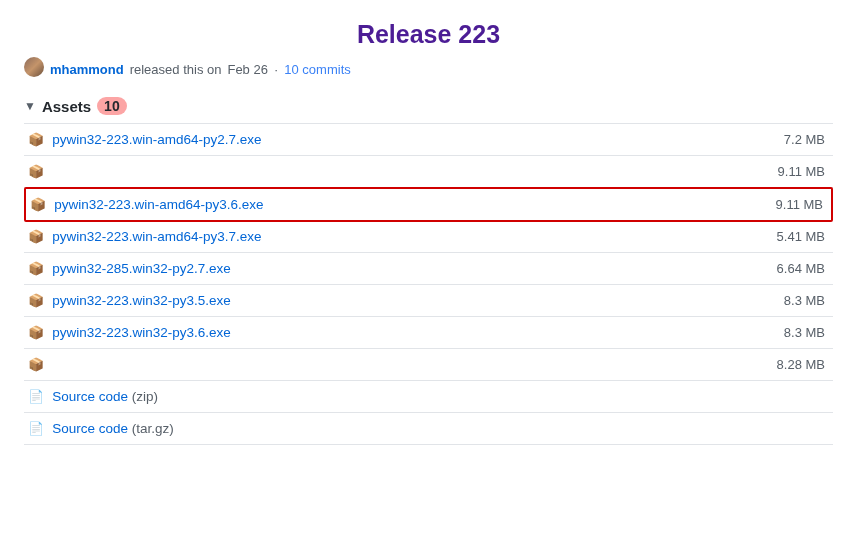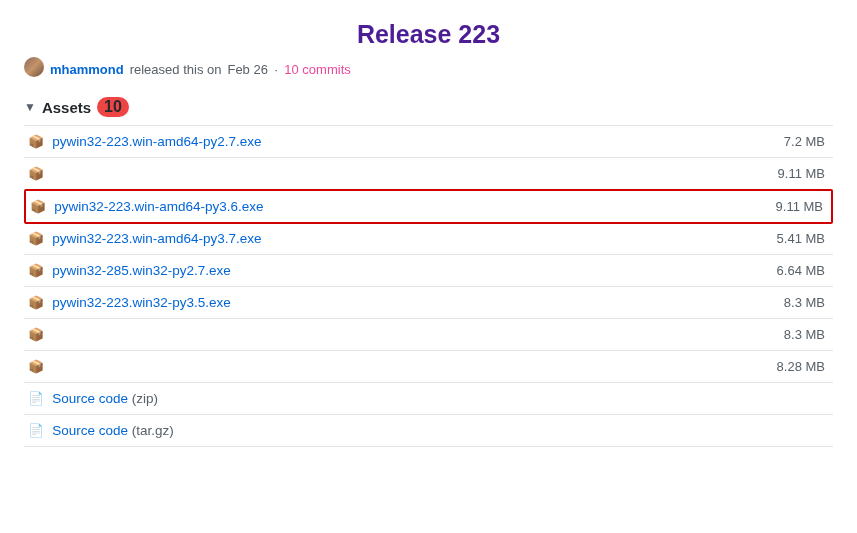--- a/index.html
+++ b/index.html
@@ -37,21 +37,21 @@
       width: 100%;
       height: 100%;
       background: linear-gradient(135deg, #8b6a5a 0%, #c4946a 50%, #6a4f3b 100%);
     }
     .meta-link {
       color: #0366d6;
       text-decoration: none;
       font-weight: 600;
     }
     .commits-link {
-      color: #ec4899;
+      color: #3b82f6;
       text-decoration: none;
     }
     .assets-section { margin-bottom: 16px; }
     .assets-header {
       display: flex;
       align-items: center;
       gap: 6px;
       font-weight: 600;
       font-size: 15px;
       color: #24292e;
@@ -59,25 +59,25 @@
       cursor: pointer;
     }
     .assets-header .chevron {
       font-size: 12px;
       color: #586069;
     }
     .assets-count {
       display: inline-flex;
       align-items: center;
       justify-content: center;
-      background: #ef4444;
+      background: #fca5a5;
       color: #24292e;
       border-radius: 20px;
       padding: 1px 7px;
-      font-size: 16px;
+      font-size: 14px;
       font-weight: 600;
     }
     .asset-list { border-top: 1px solid #e1e4e8; }
     .asset-item {
       display: flex;
       align-items: center;
       justify-content: space-between;
       padding: 8px 4px;
       border-bottom: 1px solid #e1e4e8;
     }
@@ -172,20 +172,21 @@
       <div class="asset-item">
         <div class="asset-left">
           <span class="file-icon" style="font-size: 13px;">📦</span>
           <a class="asset-link" href="#">pywin32-223.win32-py3.5.exe</a>
         </div>
         <span class="asset-size">8.3 MB</span>
       </div>
       <div class="asset-item">
         <div class="asset-left">
           <span class="file-icon" style="font-size: 13px;">📦</span>
+          <a class="asset-link" href="#">pywin32-223.win32-py3.6.exe</a>
         </div>
         <span class="asset-size">8.3 MB</span>
       </div>
       <div class="asset-item">
         <div class="asset-left">
           <span class="file-icon" style="font-size: 13px;">📦</span>
         </div>
         <span class="asset-size">8.28 MB</span>
       </div>
       <div class="asset-item">

